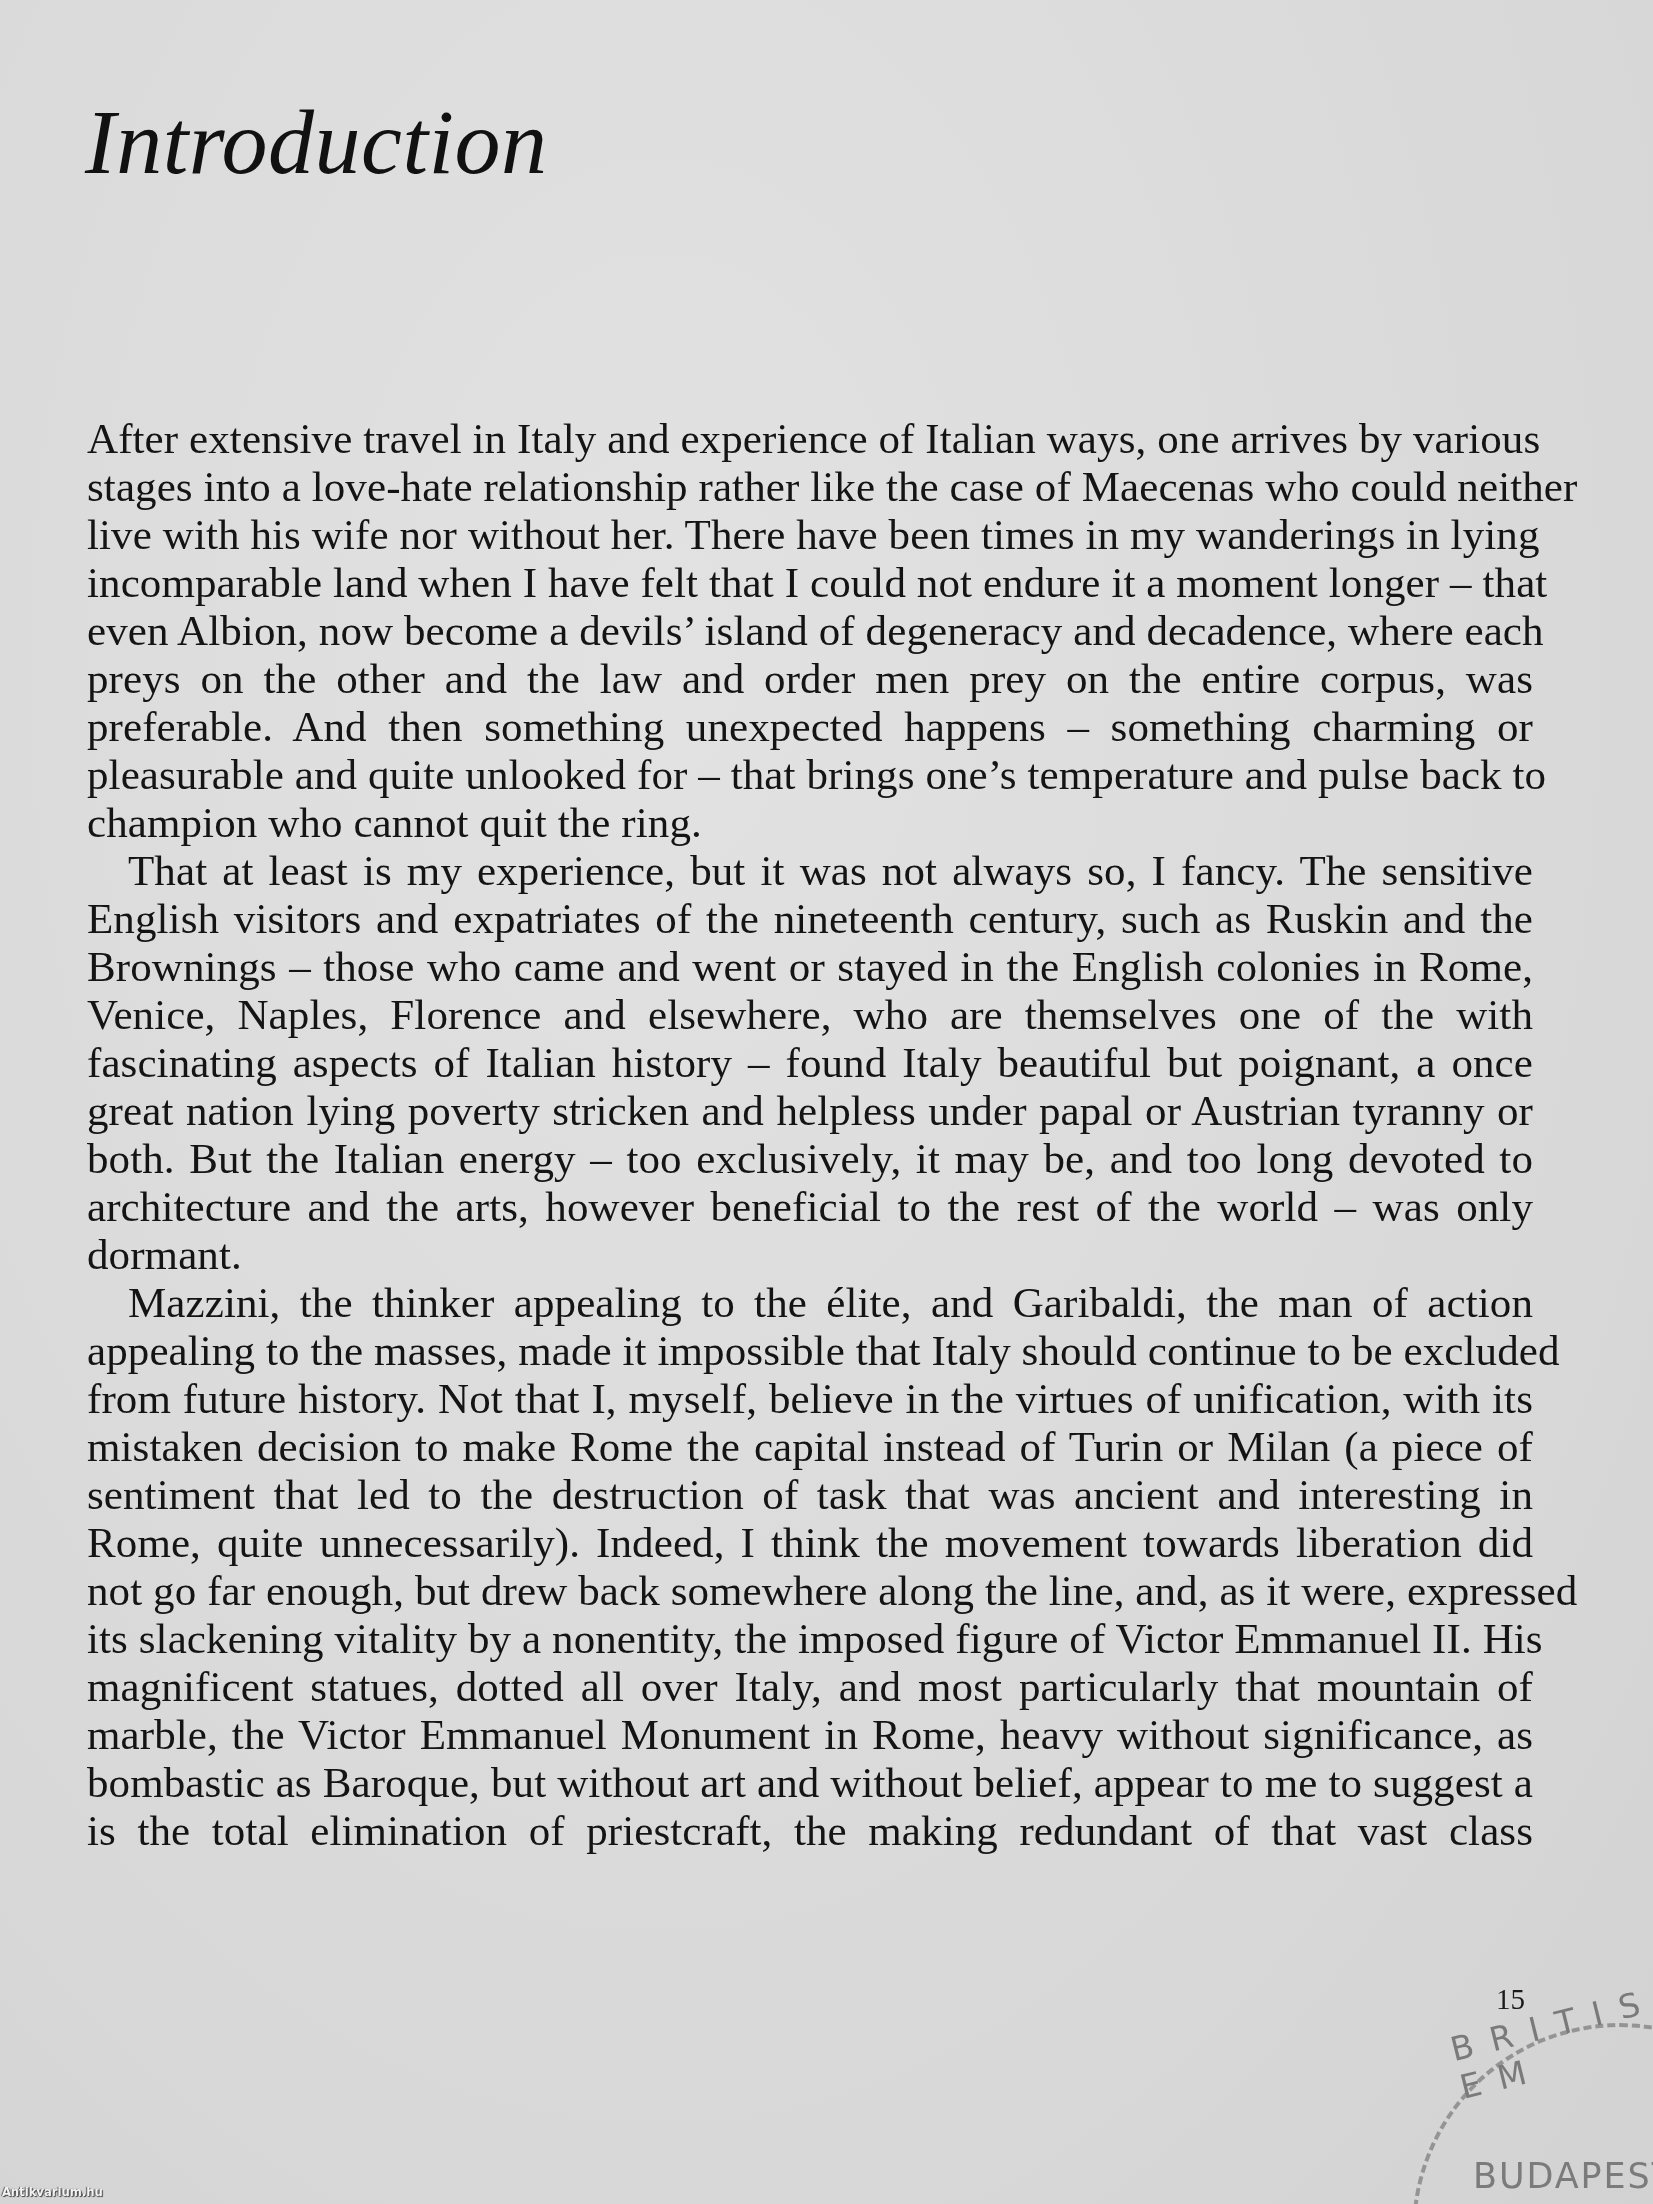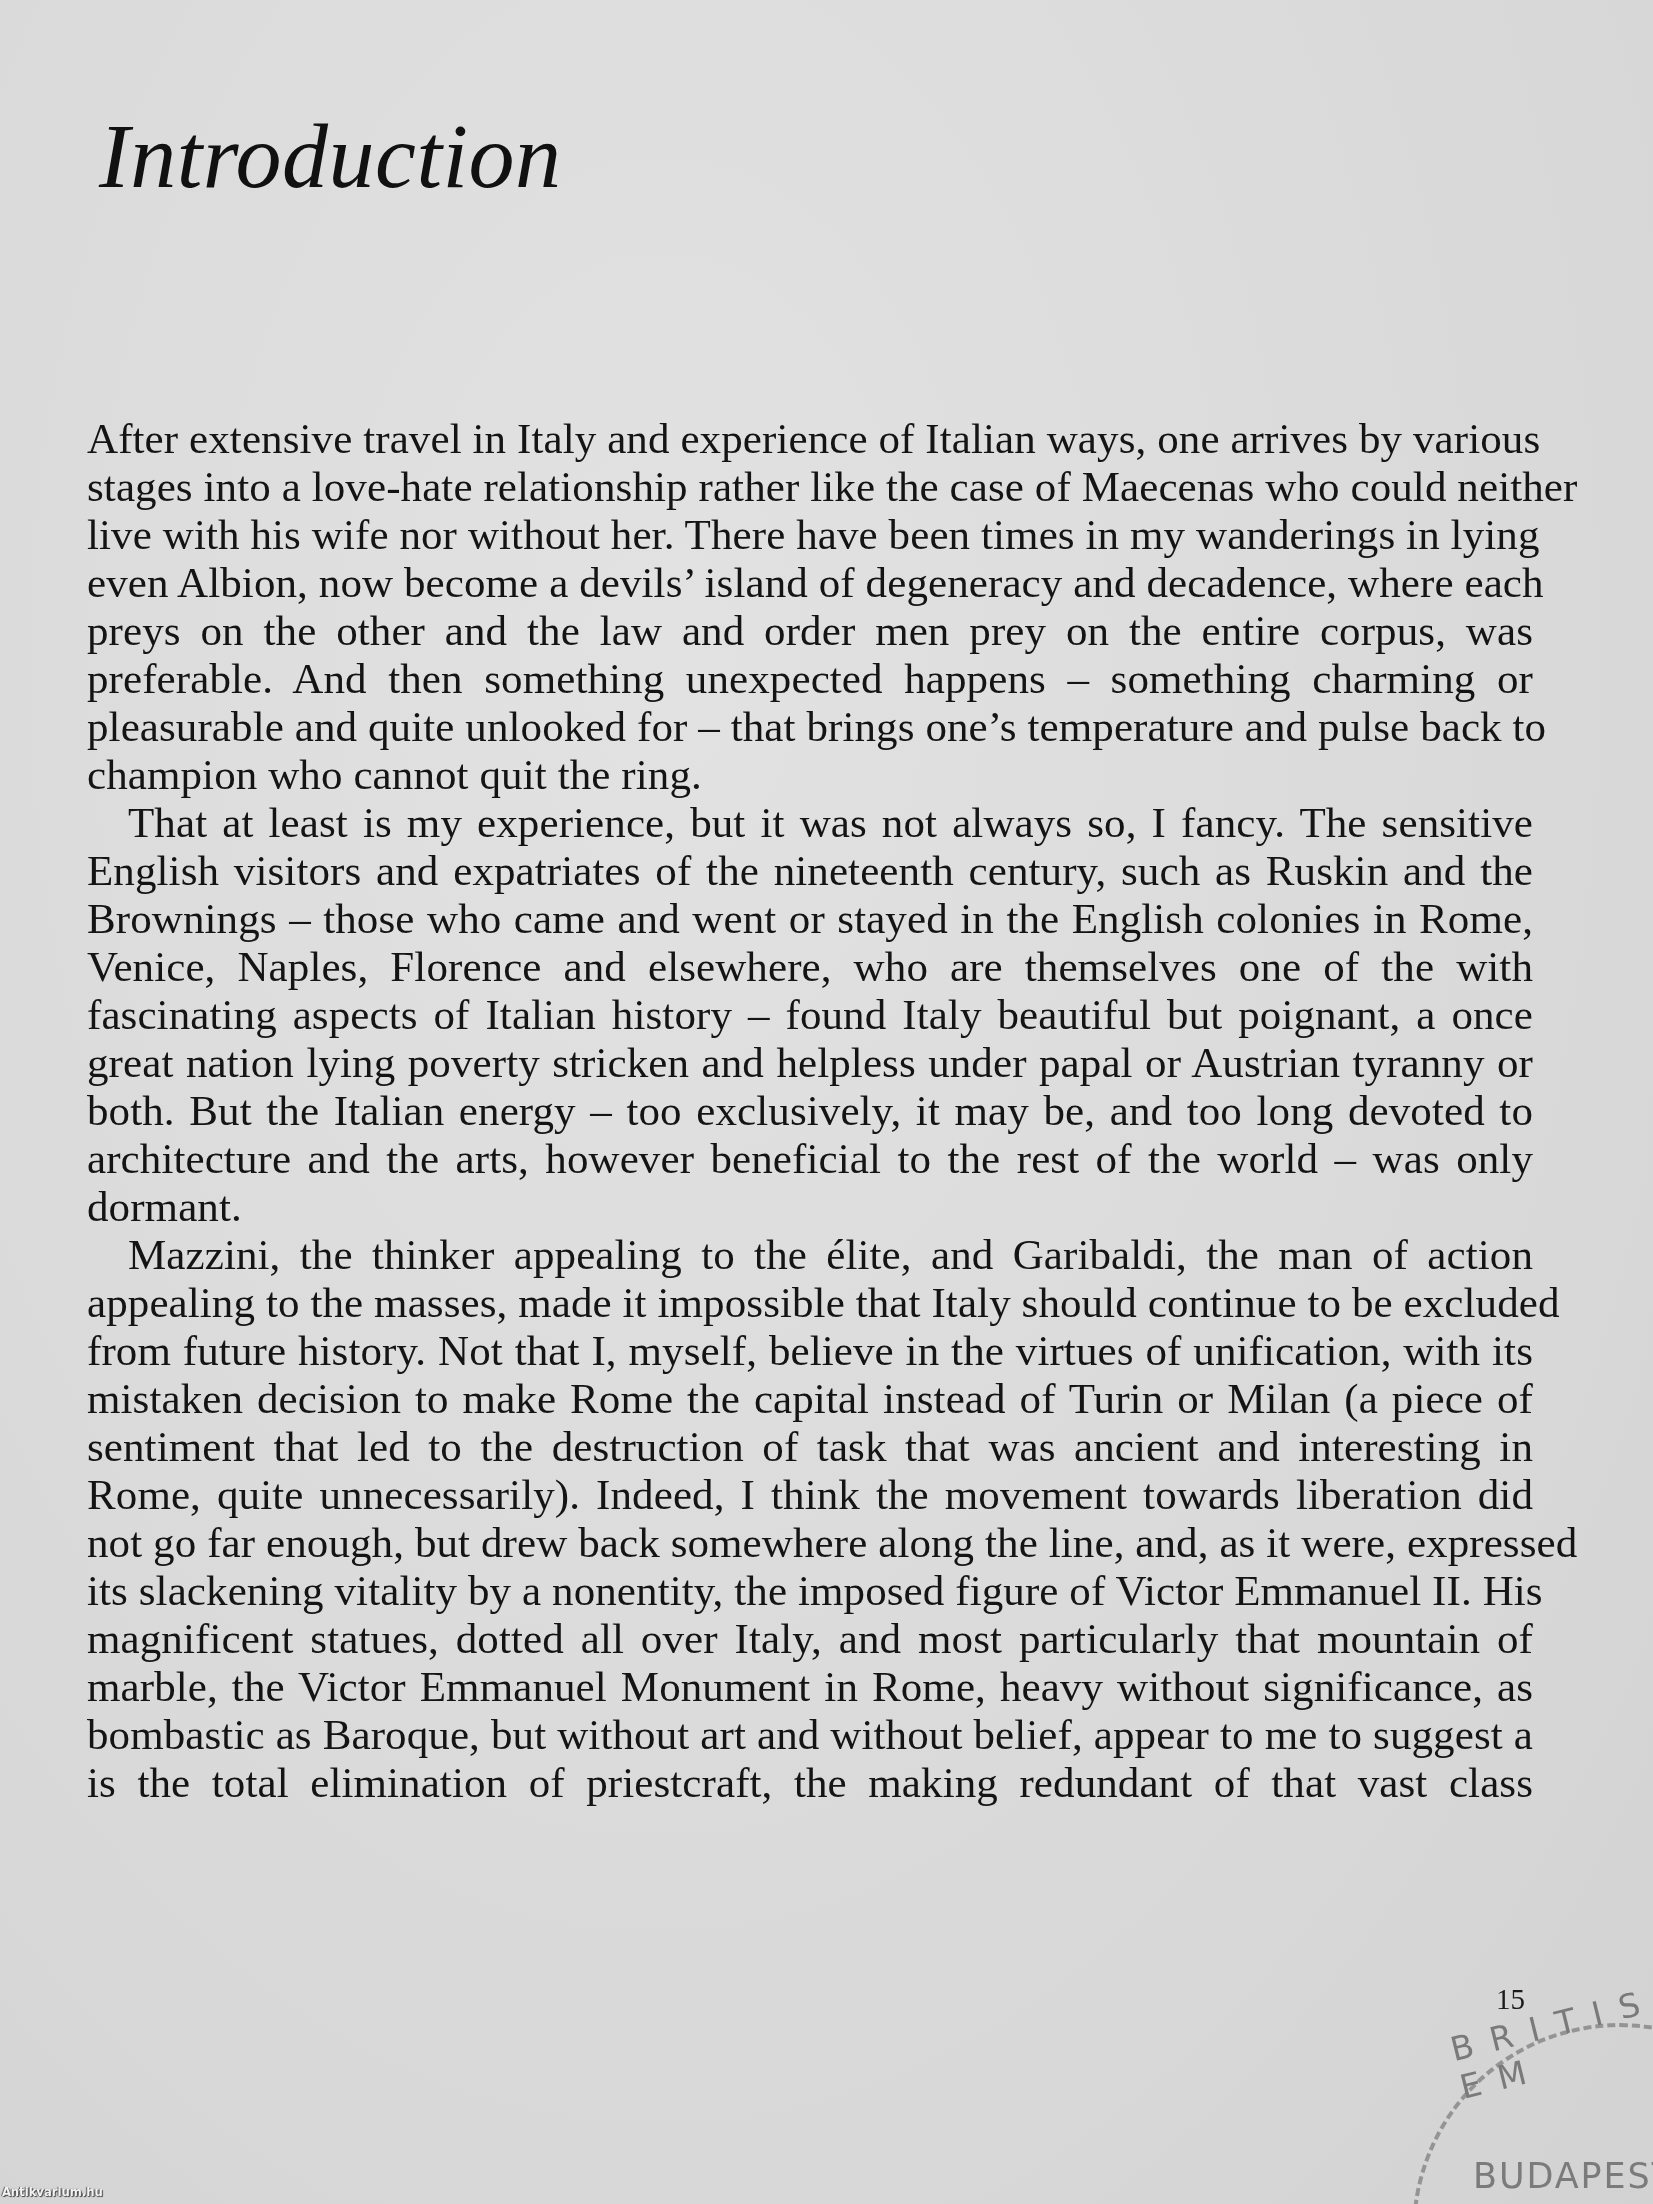--- a/index.html
+++ b/index.html
@@ -10,21 +10,21 @@
     overflow: hidden;
     background: #dcdcdc;
     background-image: radial-gradient(ellipse at 40% 30%, #e2e2e2 0%, #d8d8d8 70%, #d2d2d2 100%);
     font-family: "Liberation Serif", "DejaVu Serif", serif;
     color: #141414;
   }
   .page-title {
     position: absolute;
     left: 85px;
     top: 89px;
-    margin: 14px;
+    margin: 0;
     font-size: 92px;
     font-style: italic;
     font-weight: normal;
     letter-spacing: 0.5px;
     color: #111;
   }
   .body-text {
     position: absolute;
     left: 87px;
     top: 415px;
@@ -99,20 +99,21 @@
 <body>
 
 <h1 class="page-title">Introduction</h1>
 
 <div class="body-text">
 
   <div>
     <span class="line">After extensive travel in Italy and experience of Italian ways, one arrives by various</span>
     <span class="line">stages into a love-hate relationship rather like the case of Maecenas who could neither</span>
     <span class="line">live with his wife nor without her. There have been times in my wanderings in lying</span>
+    <span class="line">incomparable land when I have felt that I could not endure it a moment longer – that</span>
     <span class="line">even Albion, now become a devils’ island of degeneracy and decadence, where each</span>
     <span class="line">preys on the other and the law and order men prey on the entire corpus, was</span>
     <span class="line">preferable. And then something unexpected happens – something charming or</span>
     <span class="line">pleasurable and quite unlooked for – that brings one’s temperature and pulse back to</span>
     <span class="line last">champion who cannot quit the ring.</span>
   </div>
 
   <div>
     <span class="line indent">That at least is my experience, but it was not always so, I fancy. The sensitive</span>
     <span class="line">English visitors and expatriates of the nineteenth century, such as Ruskin and the</span>

